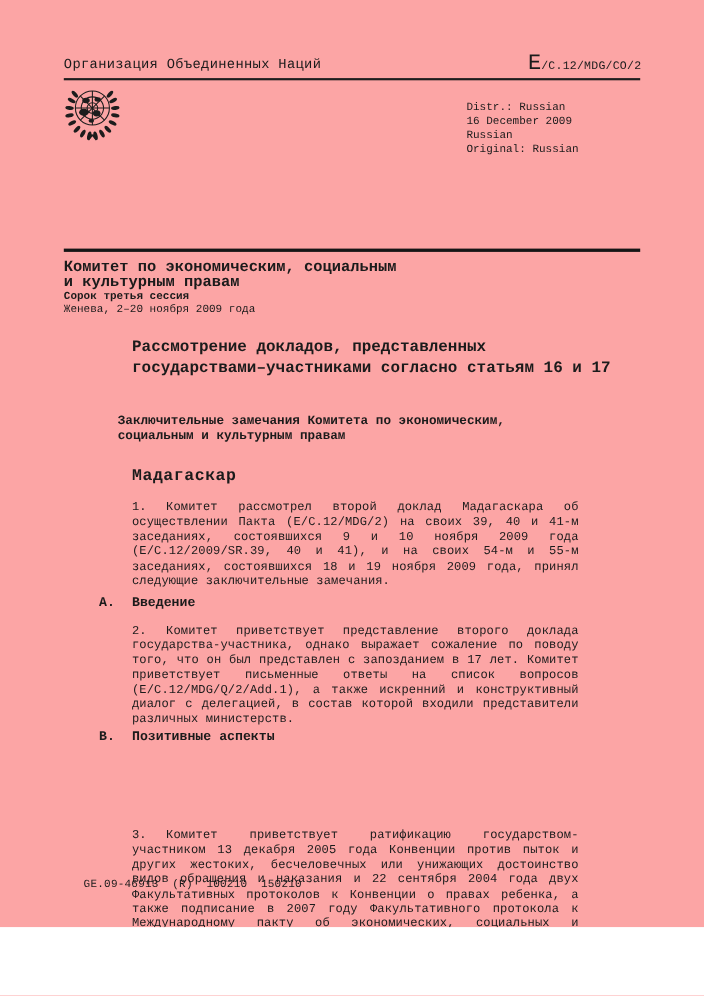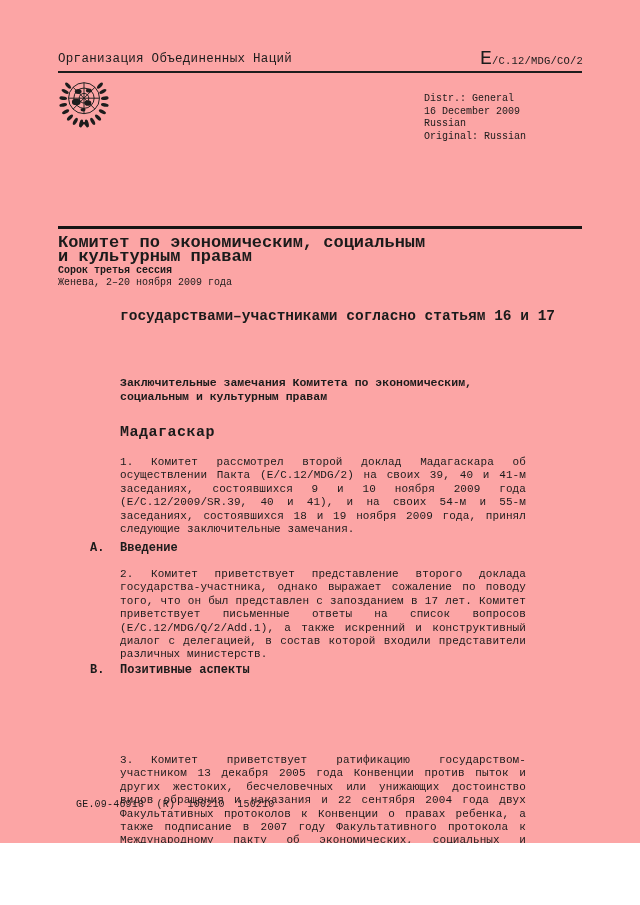--- a/index.html
+++ b/index.html
@@ -47,38 +47,38 @@
   }
 
   .rule-thick {
     left: 58px; width: 524px; top: 226px; height: 2.5px;
     background: #151515;
   }
 
   
   .committee {
     left: 58px; top: 236px;
-    font-size: 17px; font-weight: bold; line-height: 14px;
+    font-size: 14px; font-weight: bold; line-height: 14px;
   }
   .session-num {
     left: 58px; top: 265px;
     font-size: 10px; font-weight: bold; line-height: 12px;
   }
   .session-venue {
     left: 58px; top: 277px;
     font-size: 10px; line-height: 12px;
   }
 
   
   .report-title {
     left: 120px; top: 307px; width: 450px;
     font-size: 14.5px; font-weight: bold; line-height: 19px;
   }
   .report-subtitle {
-    left: 120px; top: 376px; width: 430px;
+    left: 107px; top: 376px; width: 430px;
     font-size: 11.5px; font-weight: bold; line-height: 13.5px;
   }
   .country {
     left: 120px; top: 424px;
     font-size: 15px; font-weight: bold; letter-spacing: 0.5px;
   }
   .para {
     left: 120px; width: 406px;
     font-size: 11px; line-height: 13.4px;
     text-align: justify;
@@ -155,36 +155,37 @@
         <ellipse rx="4" ry="1.8" transform="translate(46.5 8) rotate(-48)"></ellipse>
       </g>
       <g stroke="#1d1d1d" stroke-width="2" fill="none">
         <line x1="26" y1="51" x2="30" y2="46"></line>
         <line x1="34" y1="51" x2="30" y2="46"></line>
       </g>
     </svg>
   </span>
 
   <div class="abs distr">
-    <div>Distr.: General</div>
+    <div>Distr.: Russian</div>
     <div>16 December 2009</div>
     <div>Russian</div>
     <div>Original: Russian</div>
   </div>
 
   <div class="abs rule-thick"></div>
 
   <div class="abs committee">
     <div>Комитет по экономическим, социальным</div>
     <div>и культурным правам</div>
   </div>
   <div class="abs session-num">Сорок третья сессия</div>
   <div class="abs session-venue">Женева, 2–20 ноября 2009 года</div>
 
   <div class="abs report-title">
+    <div>Рассмотрение докладов, представленных</div>
     <div>государствами–участниками согласно статьям 16 и 17</div>
   </div>
 
   <div class="abs report-subtitle">
     <div>Заключительные замечания Комитета по экономическим,</div>
     <div>социальным и культурным правам</div>
   </div>
 
   <div class="abs country">Мадагаскар</div>
 

